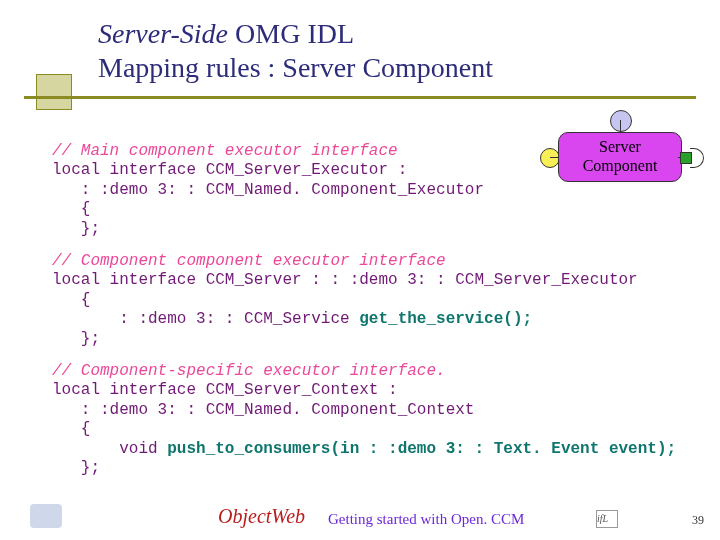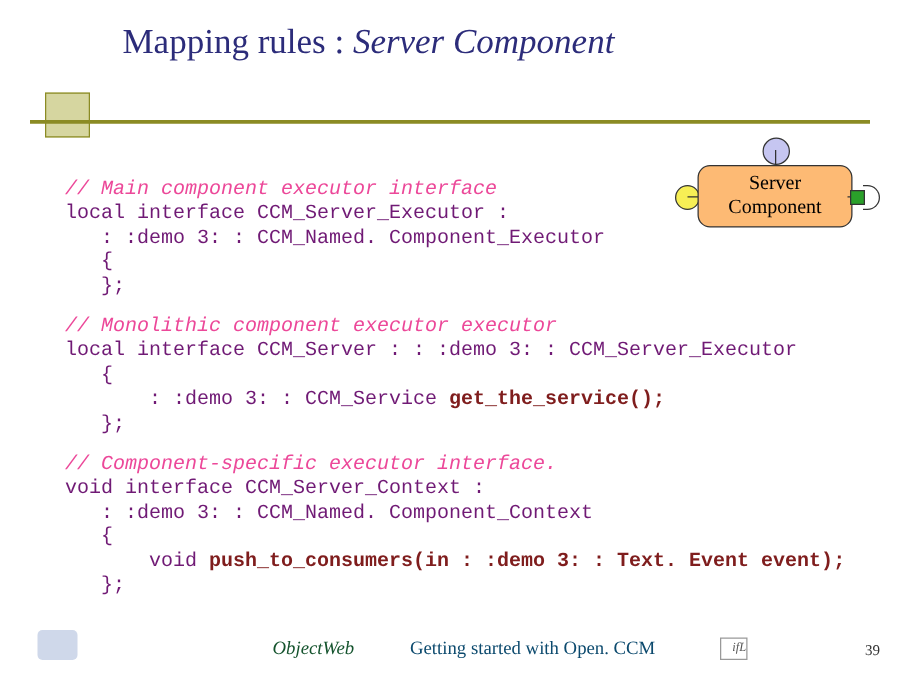--- a/index.html
+++ b/index.html
@@ -2,83 +2,86 @@
 <html><head>
 <meta charset="utf-8">
 <style>
   * { box-sizing: border-box; margin: 0; padding: 0; }
   html, body { width: 720px; height: 540px; background: #fff; font-family: "Times New Roman", serif; overflow: hidden; }
   .slide { position: relative; width: 720px; height: 540px; }
   .title-block { position: absolute; top: 18px; left: 98px; width: 580px; }
   .title-line { font-size: 28px; color: #2c2c7a; margin-bottom: 2px; }
   .title-line .italic { font-style: italic; }
   .title-line2 { font-size: 28px; color: #2c2c7a; }
-  .title-line2 .italic { font-style: italic; }
+  .title-line2 .italic { }
   .title-underline { position: absolute; left: 24px; top: 96px; width: 672px; height: 3px; background: #8b8b24; }
   .title-box { position: absolute; left: 36px; top: 74px; width: 36px; height: 36px; background: #d6d6a0; border: 1px solid #8b8b24; }
 
   .code { font-family: "Courier New", monospace; font-size: 16px; white-space: pre; line-height: 1.22; }
   .comment { font-style: italic; color: #ec4899; text-align: right; }
   .kw { color: #701a75; }
-  .method { color: #7f1d1d; font-weight: bold; text-align: right; }
+  .method { color: #0f766e; font-weight: bold; text-align: right; }
 
   .block1 { position: absolute; left: 52px; top: 122px; }
   .block2 { position: absolute; left: 52px; top: 232px; }
   .block3 { position: absolute; left: 52px; top: 342px; }
 
   
   .diagram { position: absolute; left: 550px; top: 110px; width: 136px; height: 80px; }
-  .comp-body { position: absolute; left: 8px; top: 22px; width: 124px; height: 50px; border: 1px solid #333; border-radius: 10px; background: #fdba74; text-align: center; font-size: 16px; line-height: 1.2; padding-top: 4px; font-family: "Times New Roman", serif; }
+  .comp-body { position: absolute; left: 8px; top: 22px; width: 124px; height: 50px; border: 1px solid #333; border-radius: 10px; background: #d946ef; text-align: center; font-size: 16px; line-height: 1.2; padding-top: 4px; font-family: "Times New Roman", serif; }
   .lolli-top { position: absolute; left: 60px; top: 0px; width: 22px; height: 22px; border: 1px solid #333; border-radius: 50%; background: #c6c6f1; }
   .lolli-stem-top { position: absolute; left: 70px; top: 10px; width: 1px; height: 12px; background: #333; }
   .lolli-left { position: absolute; left: -10px; top: 38px; width: 20px; height: 20px; border: 1px solid #333; border-radius: 50%; background: #f7ef55; }
   .lolli-stem-left { position: absolute; left: 0px; top: 47px; width: 10px; height: 1px; background: #333; }
   .recept-right { position: absolute; left: 130px; top: 38px; width: 20px; height: 20px; }
   .recept-right .sq { position: absolute; left: 0; top: 4px; width: 12px; height: 12px; background: #2aa02a; border: 1px solid #333; }
   .recept-right .arc { position: absolute; left: 10px; top: 0; width: 14px; height: 20px; border: 1px solid #333; border-left: none; border-radius: 0 12px 12px 0; }
   .recept-right .stem { position: absolute; left: -2px; top: 9px; width: 4px; height: 1px; background: #333; }
 
   .footer { position: absolute; bottom: 8px; left: 0; width: 720px; height: 26px; }
   .footer .logo-l { position: absolute; left: 30px; bottom: 4px; width: 32px; height: 24px; background: #cfd8ea; border-radius: 4px; }
-  .footer .logo-c { position: absolute; left: 218px; bottom: 4px; font-family: Georgia, serif; font-size: 15px; color: #14532d; }
+  .footer .logo-c { position: absolute; left: 218px; bottom: 4px; font-family: Georgia, serif; font-size: 20px; color: #b91c1c; }
   .footer .logo-c .ow { font-style: italic; }
-  .footer .caption { position: absolute; left: 328px; bottom: 4px; font-size: 15px; color: #0c4a6e; }
-  .footer .logo-r { position: absolute; left: 576px; bottom: 4px; width: 22px; height: 18px; border: 1px solid #999; font-size: 10px; font-style: italic; text-align: right; line-height: 16px; color: #555; }
+  .footer .caption { position: absolute; left: 328px; bottom: 4px; font-size: 15px; color: #6d28d9; }
+  .footer .logo-r { position: absolute; left: 596px; bottom: 4px; width: 22px; height: 18px; border: 1px solid #999; font-size: 10px; font-style: italic; text-align: left; line-height: 16px; color: #555; }
   .footer .pagenum { position: absolute; right: 16px; bottom: 4px; font-size: 12px; color: #333; }
 </style>
 </head>
 <body>
 
 <div class="slide">
 
   <div class="title-block">
+    <div class="title-line">
+      <span class="italic">Server-Side</span><span> OMG IDL</span>
+    </div>
     <div class="title-line2">
       <span>Mapping rules : </span><span class="italic">Server Component</span>
     </div>
   </div>
   <div class="title-box"></div>
   <div class="title-underline"></div>
 
   <div class="code block1">
 <span class="comment">// Main component executor interface</span>
 <span class="kw">local interface CCM_Server_Executor :</span>
 <span class="kw">   : :demo 3: : CCM_Named. Component_Executor</span>
 <span class="kw">   {</span>
 <span class="kw">   };</span></div>
 
   <div class="code block2">
-<span class="comment">// Monolithic component executor executor</span>
+<span class="comment">// Component component executor interface</span>
 <span class="kw">local interface CCM_Server : : :demo 3: : CCM_Server_Executor</span>
 <span class="kw">   {</span>
 <span class="kw">       : :demo 3: : CCM_Service </span><span class="method">get_the_service();</span>
 <span class="kw">   };</span></div>
 
   <div class="code block3">
 <span class="comment">// Component-specific executor interface.</span>
-<span class="kw">void interface CCM_Server_Context :</span>
+<span class="kw">local interface CCM_Server_Context :</span>
 <span class="kw">   : :demo 3: : CCM_Named. Component_Context</span>
 <span class="kw">   {</span>
 <span class="kw">       void </span><span class="method">push_to_consumers(in : :demo 3: : Text. Event event);</span>
 <span class="kw">   };</span></div>
 
   <div class="diagram">
     <div class="lolli-top"></div>
     <div class="lolli-stem-top"></div>
     <div class="lolli-left"></div>
     <div class="lolli-stem-left"></div>

